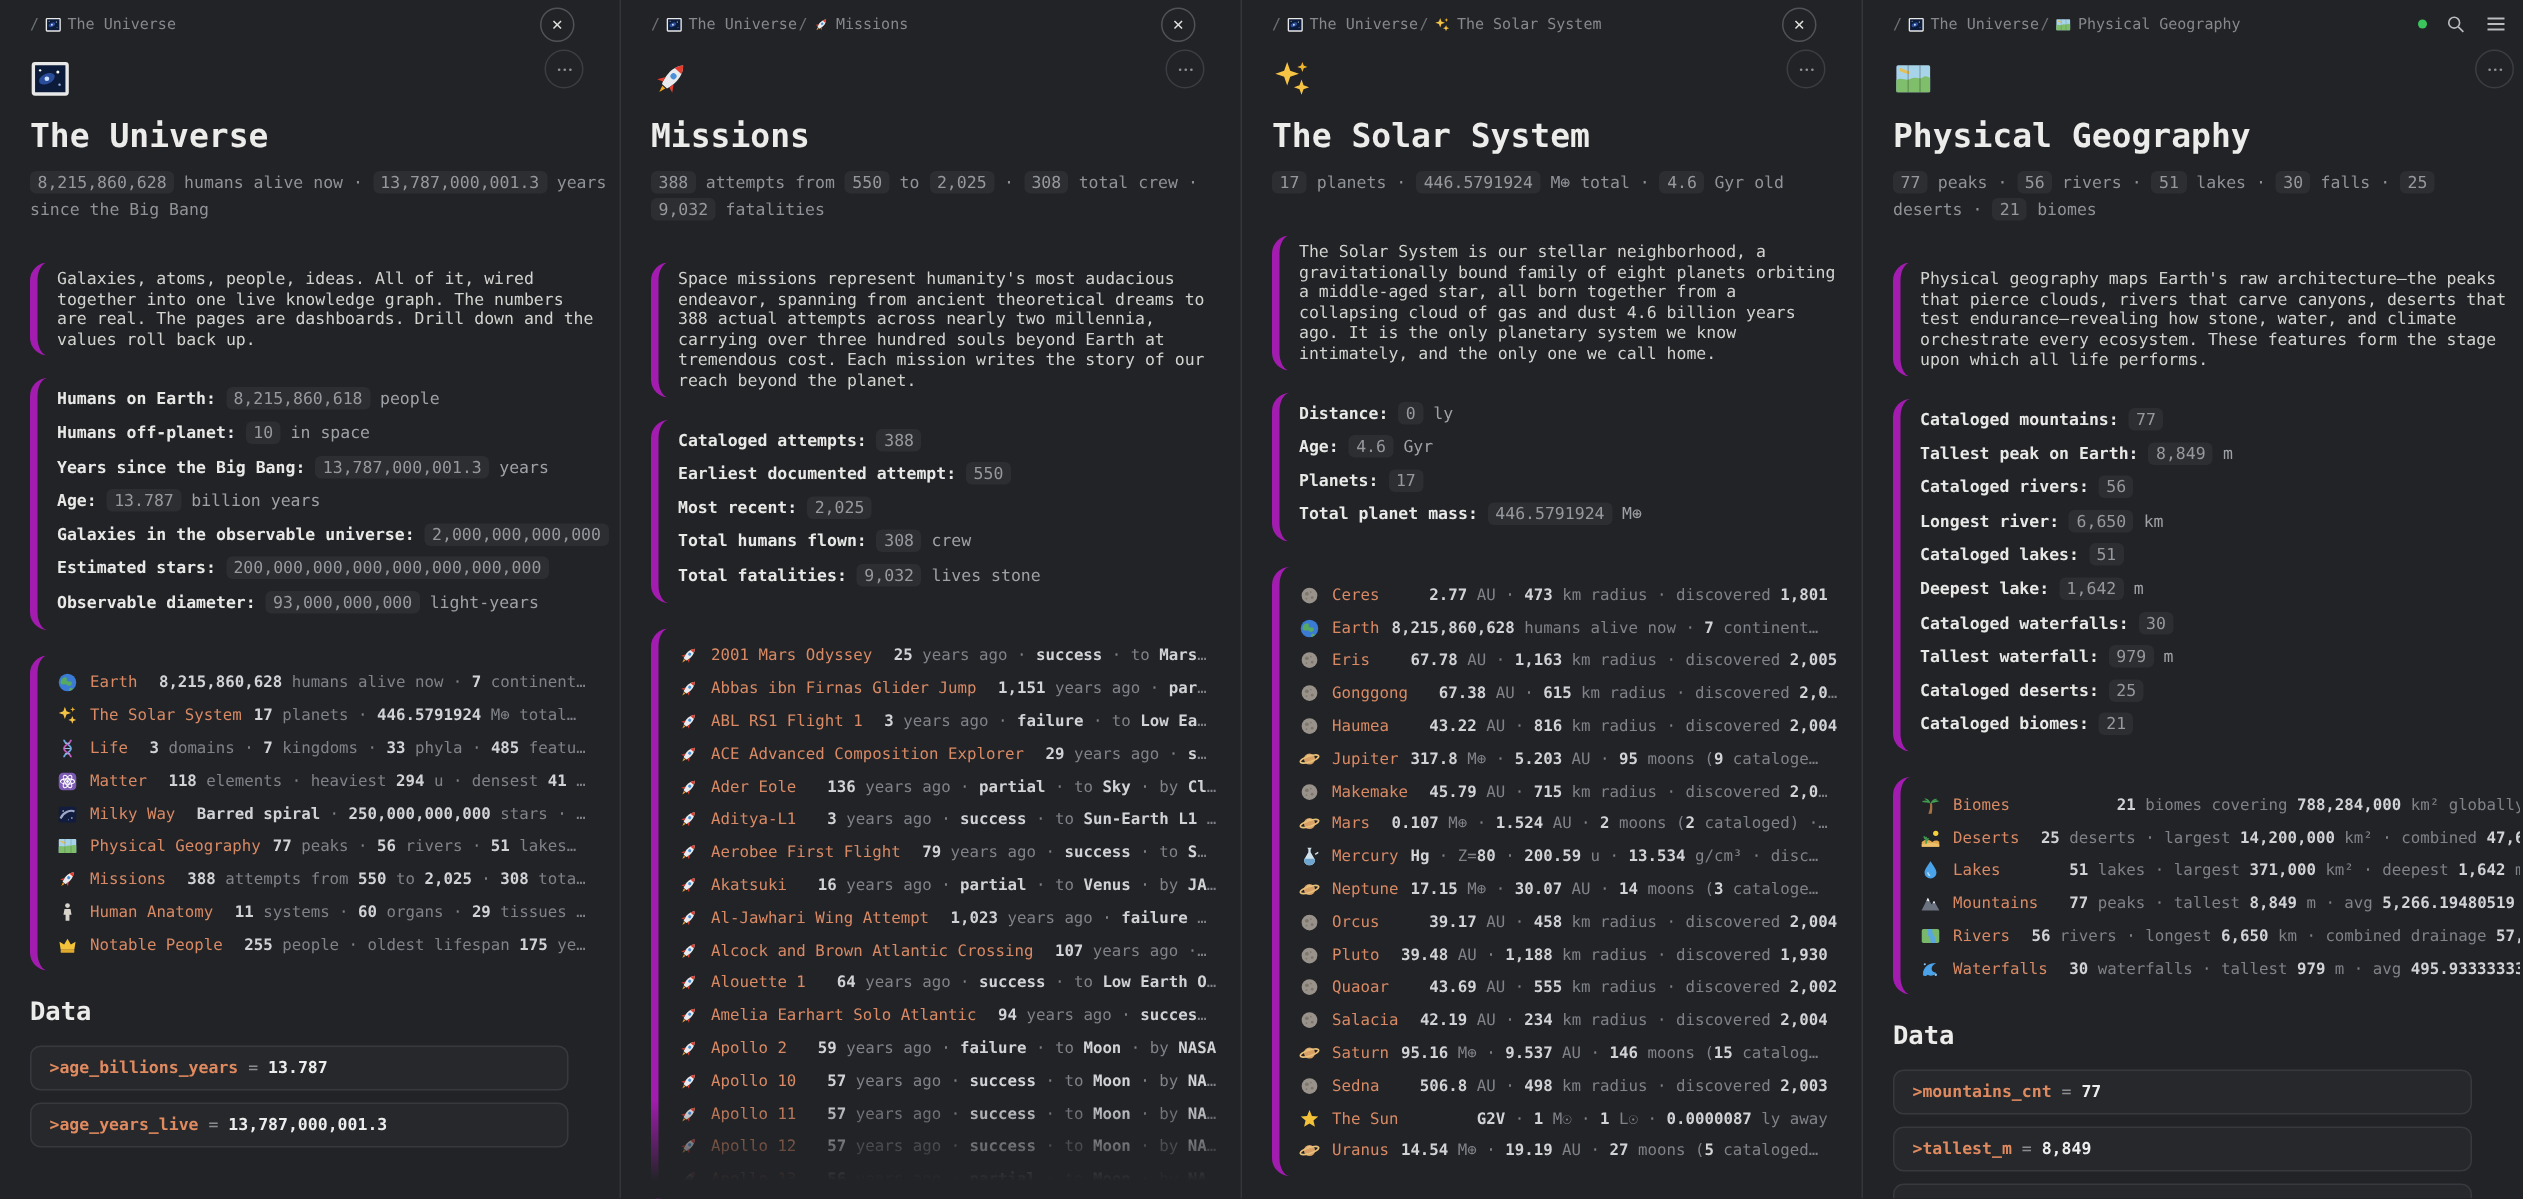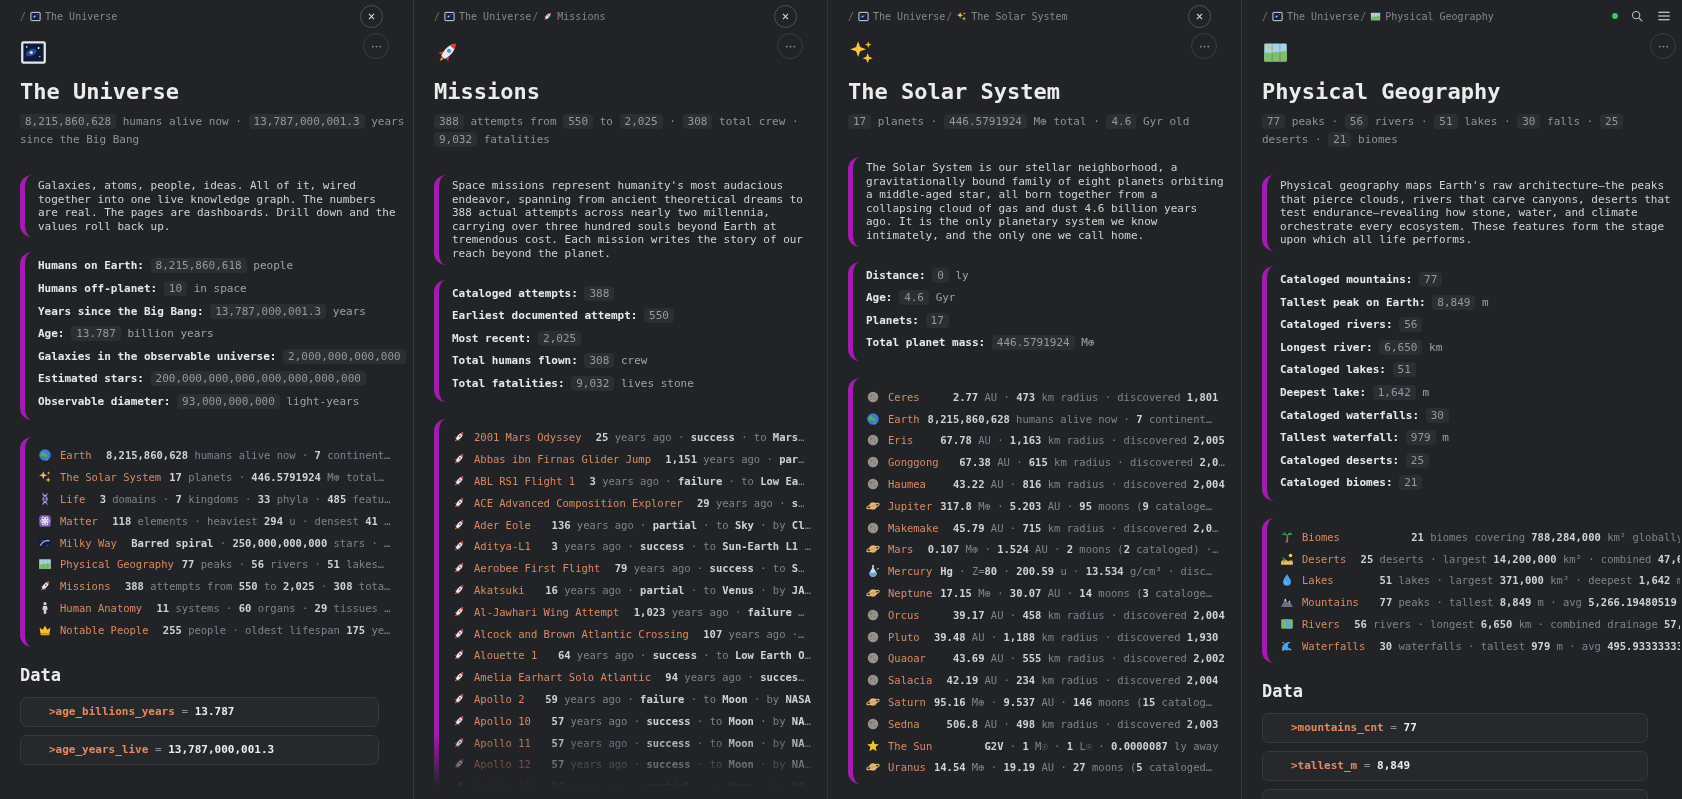--- a/index.html
+++ b/index.html
@@ -42,21 +42,21 @@
   .links{padding-top:8px;padding-bottom:6px;margin-bottom:18px;}
   .lrow{display:flex;align-items:center;height:21.8px;font-size:10.5px;overflow:hidden;
     cursor:pointer;max-width:378px;}
   .licon{width:14px;height:14px;margin-right:8px;flex:none;}
   .lname{color:#d98a64;white-space:pre;text-align:right;}
   .lstats{white-space:pre;color:#7f8288;margin-left:8px;overflow:hidden;}
   .lstats b{color:#d0d2d4;font-weight:bold;}
   
   .data-heading{font-size:17px;font-weight:bold;color:#ececea;margin:0 0 12px;}
   .dbox{border:1px solid #38393e;background:#27282c;border-radius:7px;
-    padding:7px 28px;margin:0 34px 8px 0;font-size:11px;line-height:14px;min-height:14px;}
+    padding:7px 12px;margin:0 34px 8px 0;font-size:11px;line-height:14px;min-height:14px;}
   .dvar{color:#e08a5f;font-weight:bold;}
   .deq{color:#8a8d92;}
   .dval{color:#eceded;font-weight:bold;}
   .fade{position:absolute;left:0;right:0;bottom:0;height:66px;pointer-events:none;
     background:linear-gradient(rgba(34,35,39,0),#222327 82%);}
 </style>
 </head>
 <body>
 
 <svg width="0" height="0" style="position:absolute" aria-hidden="true">

